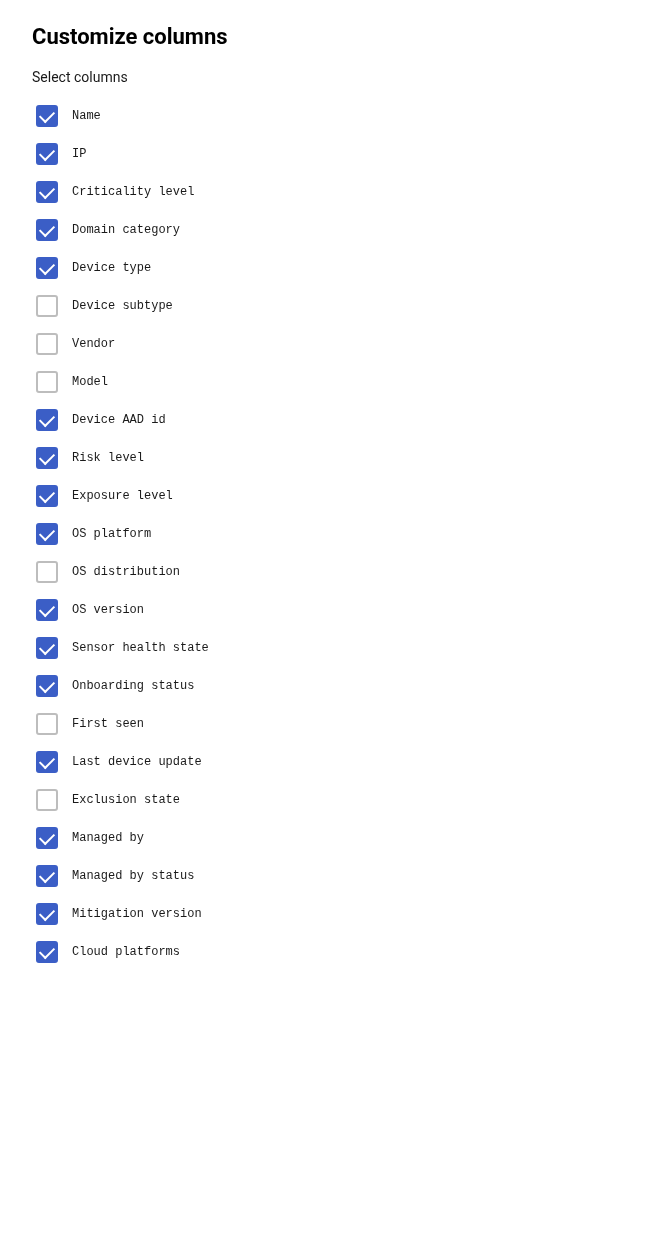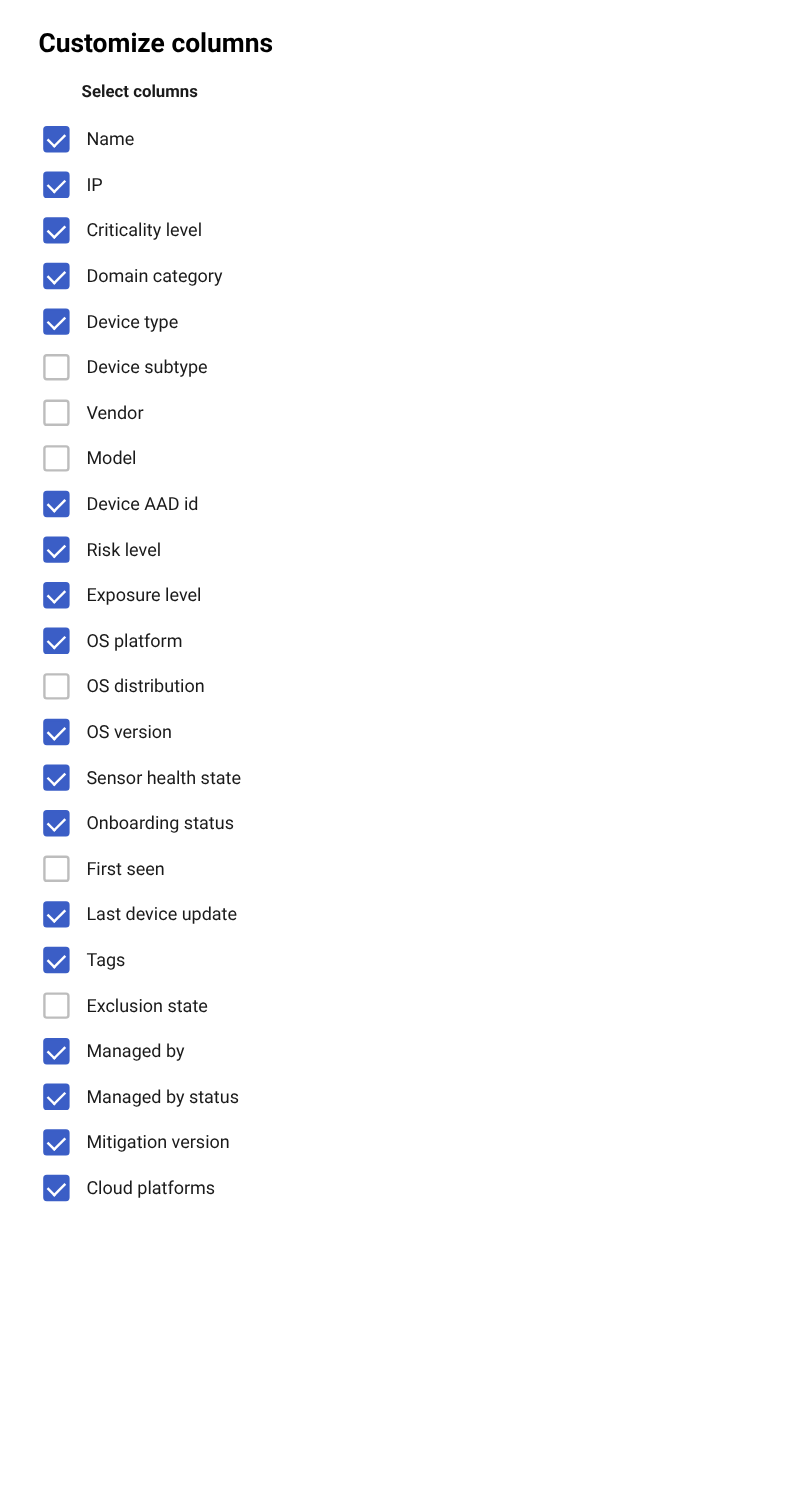--- a/index.html
+++ b/index.html
@@ -19,24 +19,23 @@
 
     h1 {
       font-size: 22px;
       font-weight: 700;
       margin-bottom: 20px;
       color: #000000;
     }
 
     .section-label {
       font-size: 14px;
-      font-weight: 700;
+      font-weight: 400;
       margin-bottom: 12px;
       color: #1a1a1a;
-      margin-left: 36px;
     }
 
     .column-list {
       display: flex;
       flex-direction: column;
       gap: 0;
     }
 
     .column-item {
       display: flex;
@@ -67,22 +66,23 @@
       content: '';
       display: block;
       width: 12px;
       height: 7px;
       border-left: 2.5px solid #ffffff;
       border-bottom: 2.5px solid #ffffff;
       transform: rotate(-45deg) translate(1px, -1px);
     }
 
     .column-label {
-      font-size: 15px;
+      font-size: 12px;
       color: #1a1a1a;
+      font-family: Liberation Mono, monospace;
     }
   </style>
 </head>
 <body>
 
 <h1>Customize columns</h1>
 <div class="section-label">Select columns</div>
 
 <div class="column-list" id="column-list">
 <div class="column-item">
@@ -151,24 +151,20 @@
     </div>
     <div class="column-item">
       <div class="checkbox"></div>
       <span class="column-label">First seen</span>
     </div>
     <div class="column-item">
       <div class="checkbox checked"></div>
       <span class="column-label">Last device update</span>
     </div>
     <div class="column-item">
-      <div class="checkbox checked"></div>
-      <span class="column-label">Tags</span>
-    </div>
-    <div class="column-item">
       <div class="checkbox"></div>
       <span class="column-label">Exclusion state</span>
     </div>
     <div class="column-item">
       <div class="checkbox checked"></div>
       <span class="column-label">Managed by</span>
     </div>
     <div class="column-item">
       <div class="checkbox checked"></div>
       <span class="column-label">Managed by status</span>

